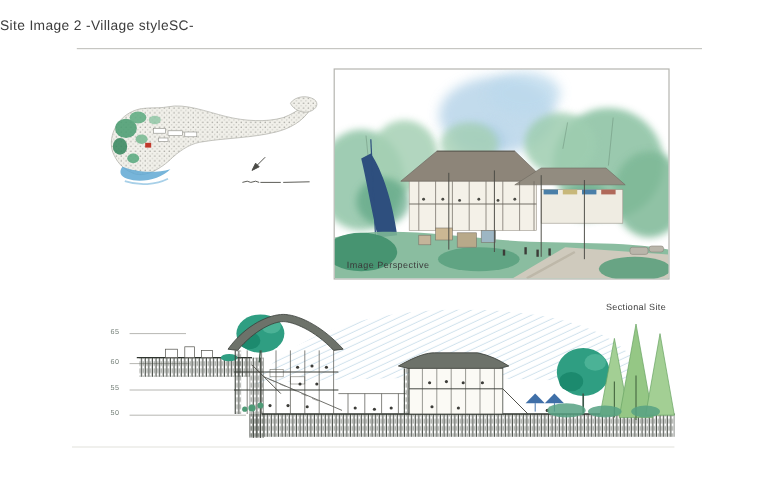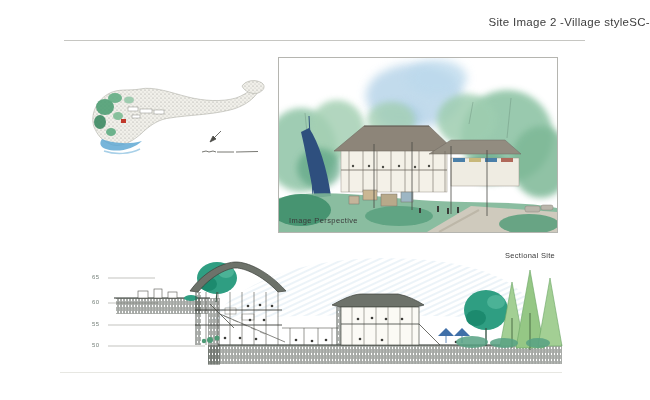--- a/index.html
+++ b/index.html
@@ -4,21 +4,21 @@
 <style>
   html,body { margin:0; padding:0; }
   body {
     width:650px; height:400px;
     background:#ffffff;
     font-family:"Liberation Sans", sans-serif;
     position:relative; overflow:hidden;
   }
   .page-title {
     position:absolute; top:16px; left:0; width:650px;
-    text-align:right; font-size:11.5px; color:#3d3d3d; letter-spacing:.3px;
+    text-align:left; font-size:11.5px; color:#3d3d3d; letter-spacing:.3px;
   }
   .title-rule {
     position:absolute; top:40px; left:64px; width:521px; height:1px;
     background:#c6c6c2;
   }
   .siteplan { position:absolute; left:84px; top:77px; width:194px; height:90px; }
   .persp {
     position:absolute; left:278px; top:57px; width:280px; height:176px;
     border:1px solid #b5b5b0; background:#ffffff; box-sizing:border-box;
   }

